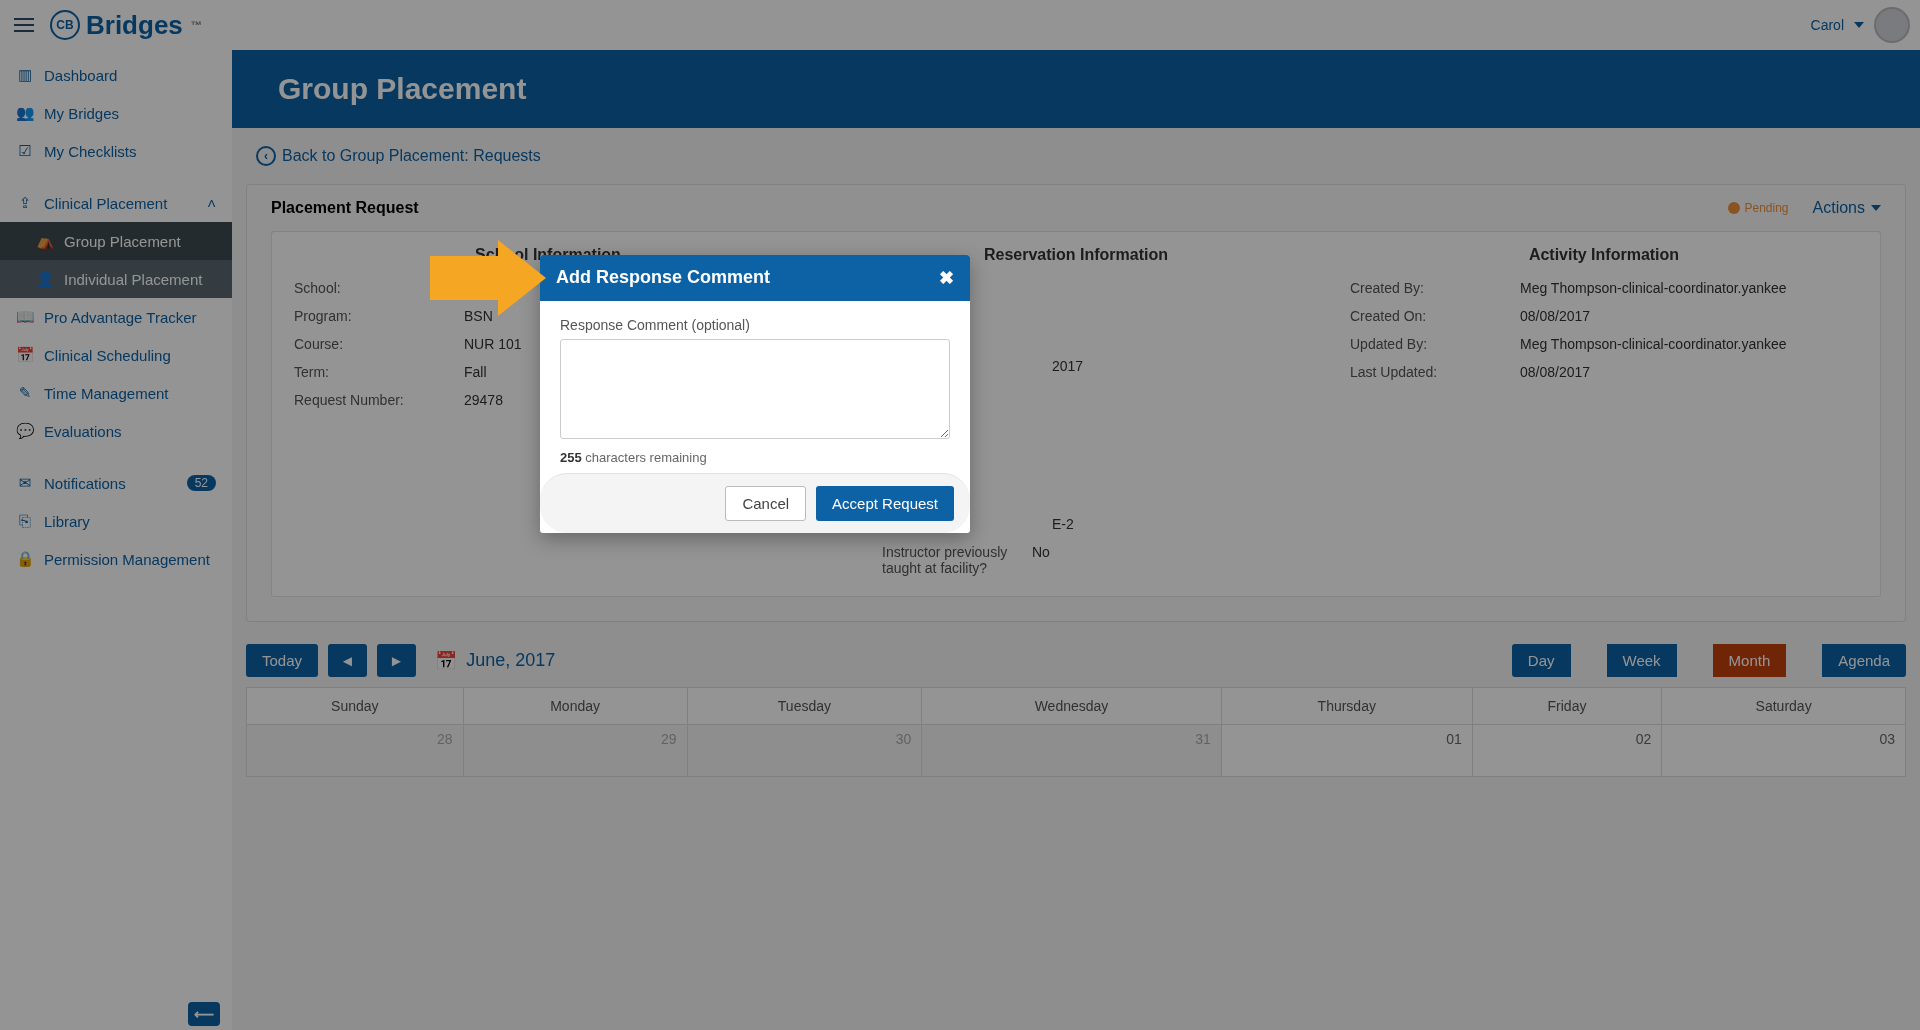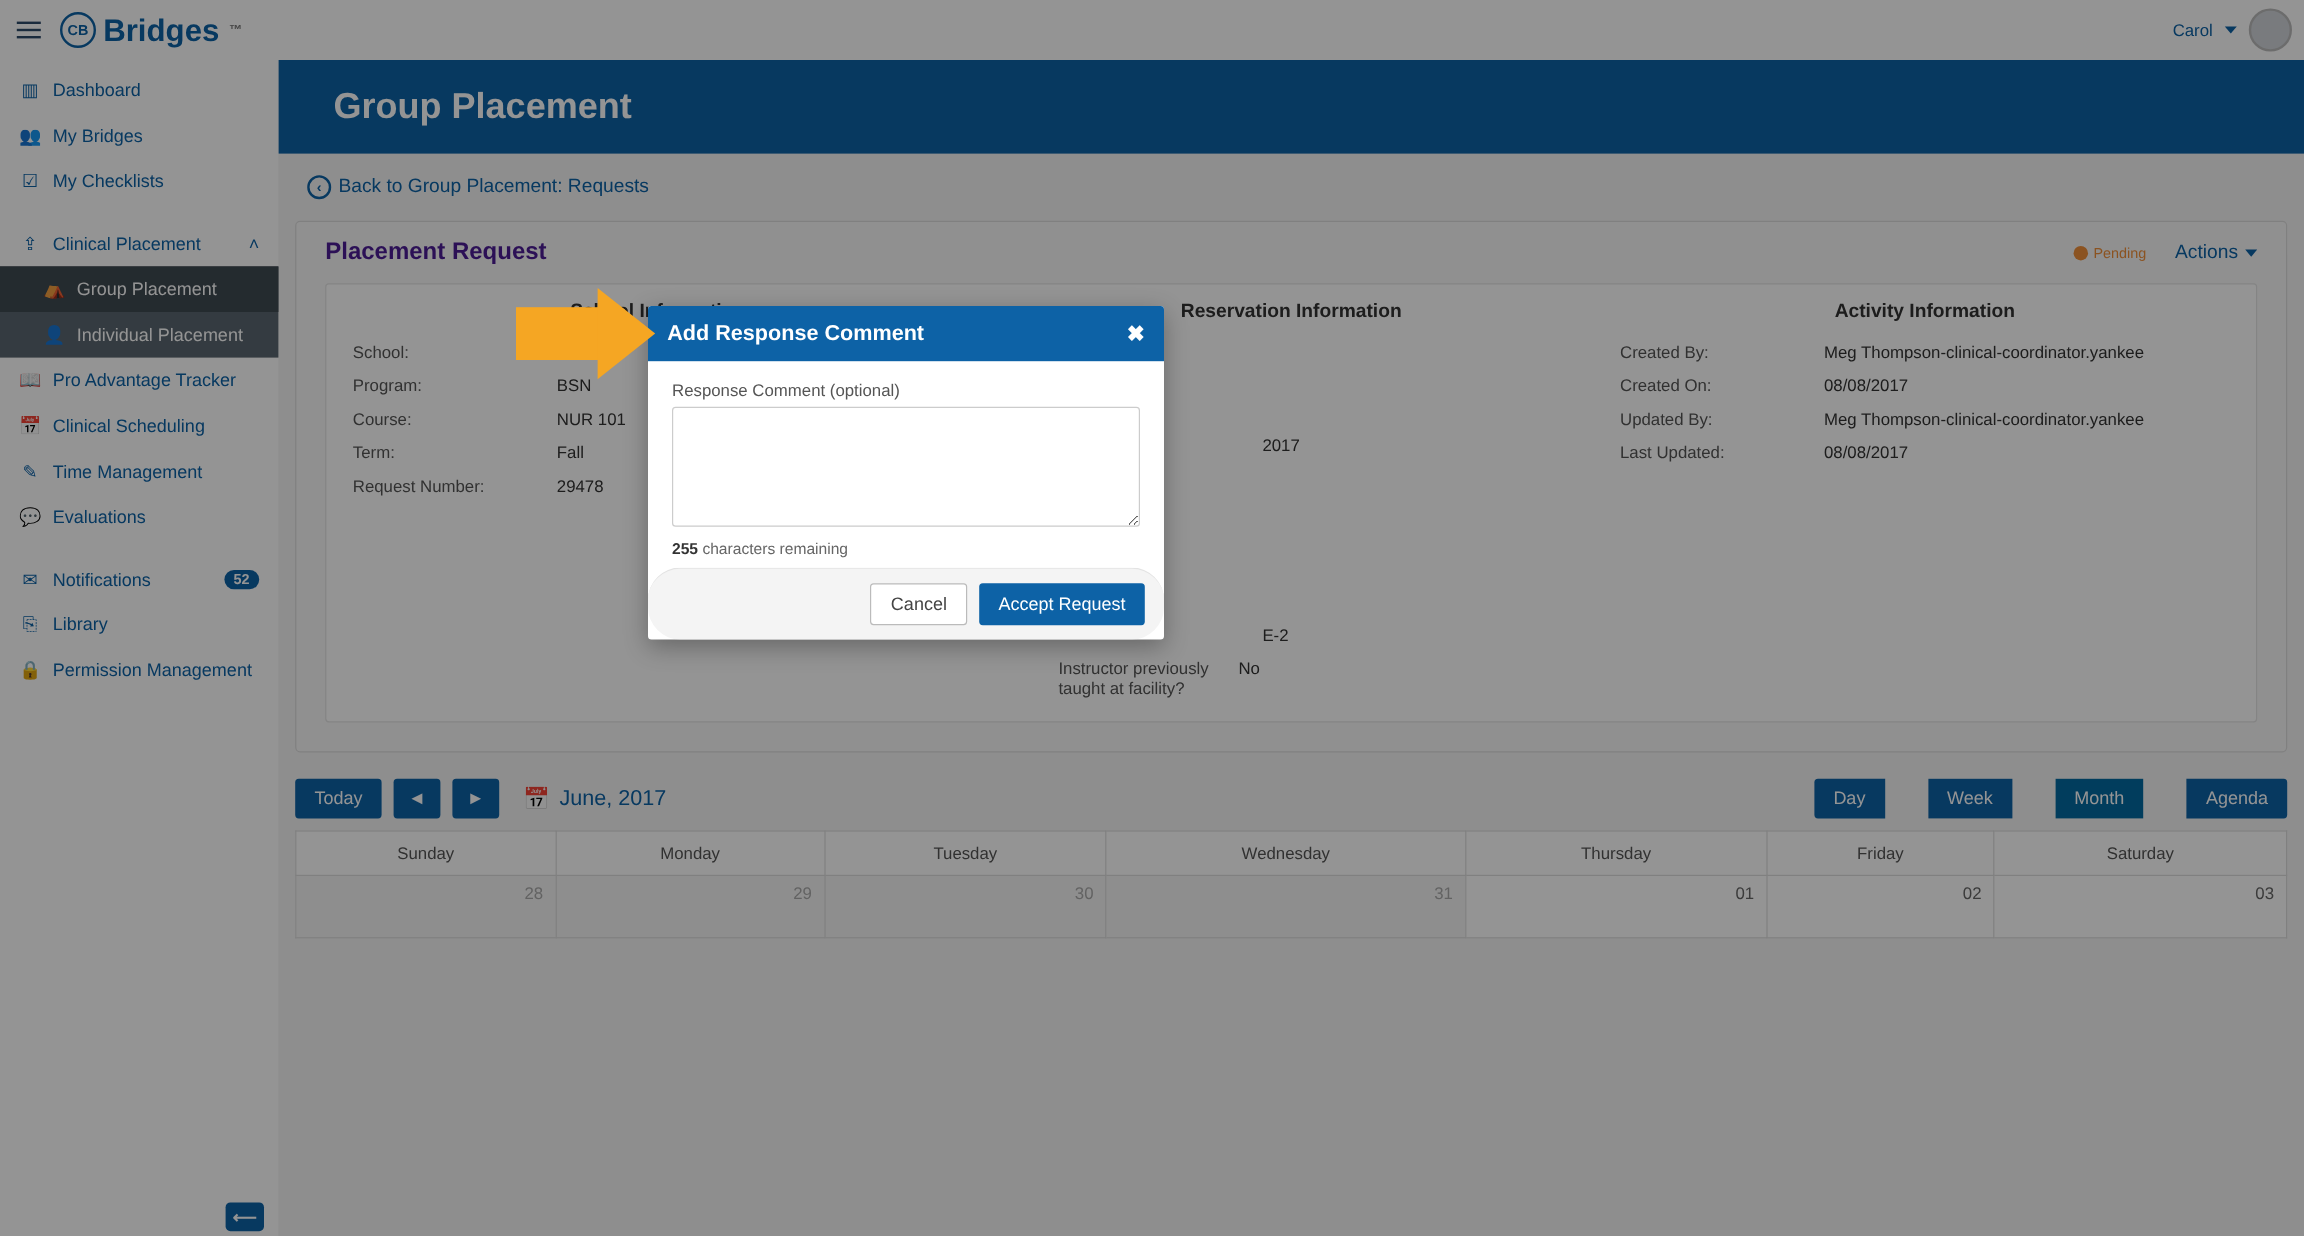--- a/index.html
+++ b/index.html
@@ -14,58 +14,58 @@
   .logo-tm { font-size: 11px; vertical-align: super; color: #777; margin-left: 2px; }
   .topbar-spacer { flex: 1; }
   .user-menu { display: flex; align-items: center; gap: 10px; color: #0d62a6; cursor: pointer; }
   .user-caret { width: 0; height: 0; border-left: 5px solid transparent; border-right: 5px solid transparent; border-top: 6px solid #0d62a6; }
   .avatar { width: 36px; height: 36px; border-radius: 50%; background: #d0d4da; border: 2px solid #bbb; }
 
   
   .sidebar { position: absolute; top: 50px; left: 0; width: 232px; bottom: 0; background: #fff; padding: 6px 0; }
   .nav-item { display: flex; align-items: center; padding: 10px 16px; color: #0d62a6; cursor: pointer; gap: 10px; font-size: 15px; }
   .nav-item .icn { width: 18px; text-align: center; }
-  .nav-item .badge { margin-left: auto; background: #0d62a6; color: #fff; border-radius: 10px; padding: 1px 8px; font-size: 12px; font-weight: 700; }
+  .nav-item .badge { margin-left: auto; background: #0d62a6; color: #fff; border-radius: 10px; padding: 1px 8px; font-size: 12px; font-weight: 400; }
   .nav-item .caret-up { margin-left: auto; }
   .nav-sub { background: #5b6770; color: #fff; }
   .nav-sub .nav-item { color: #fff; padding-left: 36px; }
   .nav-sub .nav-item.active { background: #3f4a52; }
   .nav-section-gap { height: 14px; }
   .sidebar-collapse { position: absolute; bottom: 4px; right: 12px; width: 32px; height: 24px; background: #0d62a6; color: #fff; border-radius: 4px; display: flex; align-items: center; justify-content: center; font-weight: 700; }
 
   
   .main { position: absolute; top: 50px; left: 232px; right: 0; bottom: 0; overflow: hidden; }
   .page-header { background: #0d62a6; color: #fff; padding: 22px 46px; font-size: 30px; font-weight: 700; }
   .content { padding: 18px 14px; }
   .back-link { color: #0d62a6; display: inline-flex; align-items: center; gap: 6px; font-size: 16px; cursor: pointer; margin-left: 10px; }
   .back-circle { width: 20px; height: 20px; border: 2px solid #0d62a6; border-radius: 50%; display: inline-flex; align-items: center; justify-content: center; font-size: 12px; font-weight: 700; }
 
   .panel { background: #f8f8f8; border: 1px solid #ddd; border-radius: 4px; margin-top: 18px; padding: 14px 24px 24px; }
   .panel-head { display: flex; align-items: center; margin-bottom: 14px; }
-  .panel-title { font-size: 20px; font-weight: 700; color: #4c1d95; }
+  .panel-title { font-size: 16px; font-weight: 700; color: #000000; }
   .panel-head-spacer { flex: 1; }
   .pending { color: #f0903a; font-size: 12px; display: inline-flex; align-items: center; gap: 4px; margin-right: 24px; }
   .pending-icn { width: 12px; height: 12px; background: #f0903a; border-radius: 50%; display: inline-block; }
   .actions-btn { color: #0d62a6; font-size: 16px; display: inline-flex; align-items: center; gap: 6px; cursor: pointer; }
 
   .info-section { background: #fff; border: 1px solid #e3e3e3; border-radius: 3px; padding: 14px 22px; }
   .info-cols { display: grid; grid-template-columns: 1fr 1fr 1fr; gap: 20px; }
   .info-head { font-weight: 700; text-align: center; margin-bottom: 10px; color: #333; font-size: 16px; }
   .info-row { display: flex; padding: 6px 0; }
   .info-label { color: #555; width: 170px; }
   .info-value { color: #333; flex: 1; }
   .info-col-center { border-left: 0; }
   .info-col-right { }
   .center-block { margin-left: 60px; }
 
   
   .cal-toolbar { display: flex; align-items: center; margin-top: 22px; gap: 10px; }
   .btn { background: #0d62a6; color: #fff; border: none; border-radius: 3px; padding: 8px 16px; font-size: 15px; cursor: pointer; display: inline-flex; align-items: center; gap: 6px; }
   .btn-sm { padding: 8px 12px; }
-  .btn-dark { background: #0369a1; }
+  .btn-dark { background: #c2410c; }
   .cal-title { color: #0d62a6; font-size: 18px; margin-left: 10px; display: inline-flex; align-items: center; gap: 8px; }
   .cal-spacer { flex: 1; }
   .view-group { display: flex; gap: 36px; }
   .view-group .btn { border-radius: 0; }
   .view-group .btn:first-child { border-radius: 3px 0 0 3px; }
   .view-group .btn:last-child { border-radius: 0 3px 3px 0; }
 
   .cal-table { width: 100%; border-collapse: collapse; margin-top: 10px; background: #fff; }
   .cal-table th { border: 1px solid #ddd; padding: 10px; font-weight: 400; color: #555; text-align: center; }
   .cal-table td { border: 1px solid #ddd; height: 52px; vertical-align: top; text-align: right; padding: 6px 10px; color: #666; }

